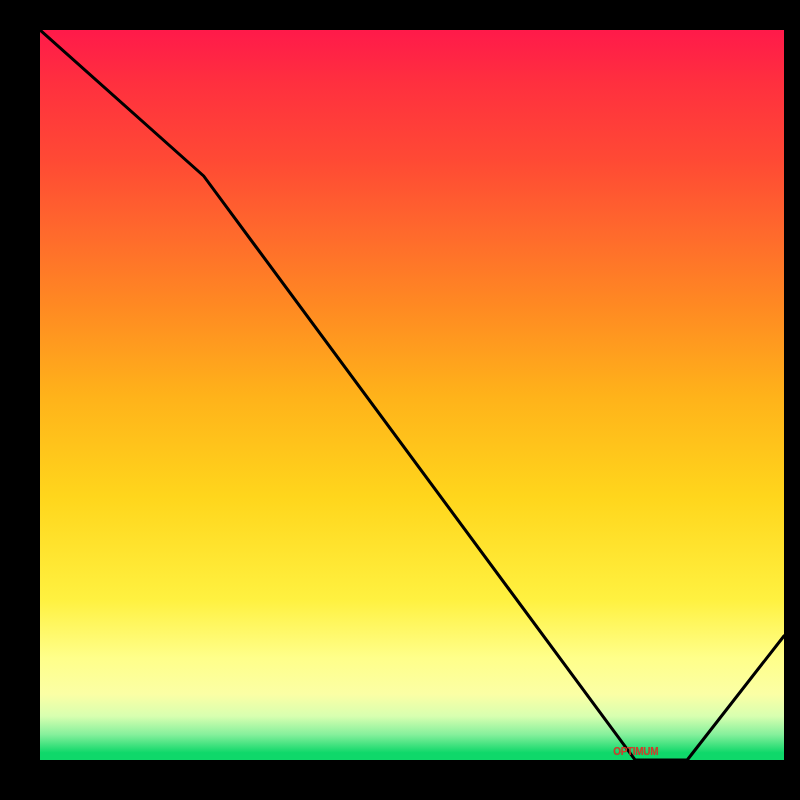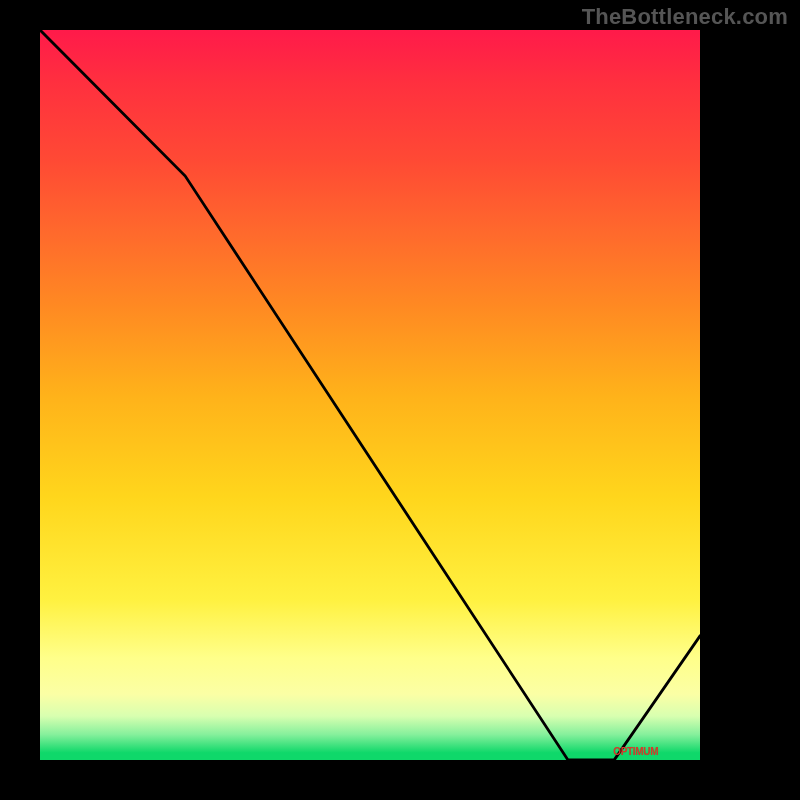--- a/index.html
+++ b/index.html
@@ -22,40 +22,39 @@
     right: 12px;
     color: #555;
     font-size: 22px;
     font-weight: 600;
     letter-spacing: 0.2px;
   }
   .plot {
     position: absolute;
     left: 40px;
     top: 30px;
-    width: 628px;
+    width: 744px;
     height: 730px;
     background: linear-gradient(
       to bottom,
       #ff1a4a 0%,
       #ff2f3f 7%,
       #ff4a34 18%,
       #ff6a2c 28%,
       #ff8a22 38%,
       #ffb21a 50%,
       #ffd61c 64%,
       #fff140 78%,
       #ffff8a 86%,
       #fbffa5 91%,
       #d8ffb0 94%,
       #86f09c 96.5%,
       #0fd86a 99%,
       #0fd86a 100%
     );
-    padding-left: 32px;
   }
   .plot svg {
     position: absolute;
     left: 0; top: 0;
     width: 100%; height: 100%;
   }
   .optimum-label {
     position: absolute;
     color: #d83a2a;
     font-size: 10px;
@@ -63,21 +62,20 @@
     letter-spacing: -0.3px;
     text-shadow: 0 0 1px rgba(0,0,0,0.2);
     white-space: nowrap;
   }
 </style>
 </head>
 <body>
 
 <div class="wrap">
 
-  <div class="attribution">TheBottleneck.com</div>
 
   <div class="plot">
     <svg viewBox="0 0 720 730" preserveAspectRatio="none">
       <path id="curve-path" fill="none" stroke="#000" stroke-width="3" stroke-linejoin="round" stroke-linecap="round" d="M0.0 0.0 L158.4 146.0 L576.0 730.0 L626.4 730.0 L720.0 605.9"></path>
     </svg>
 
     <div id="optimum-label" class="optimum-label" style="left: 573.2px; top: 716px;">OPTIMUM</div>
   </div>
 
 </div>

